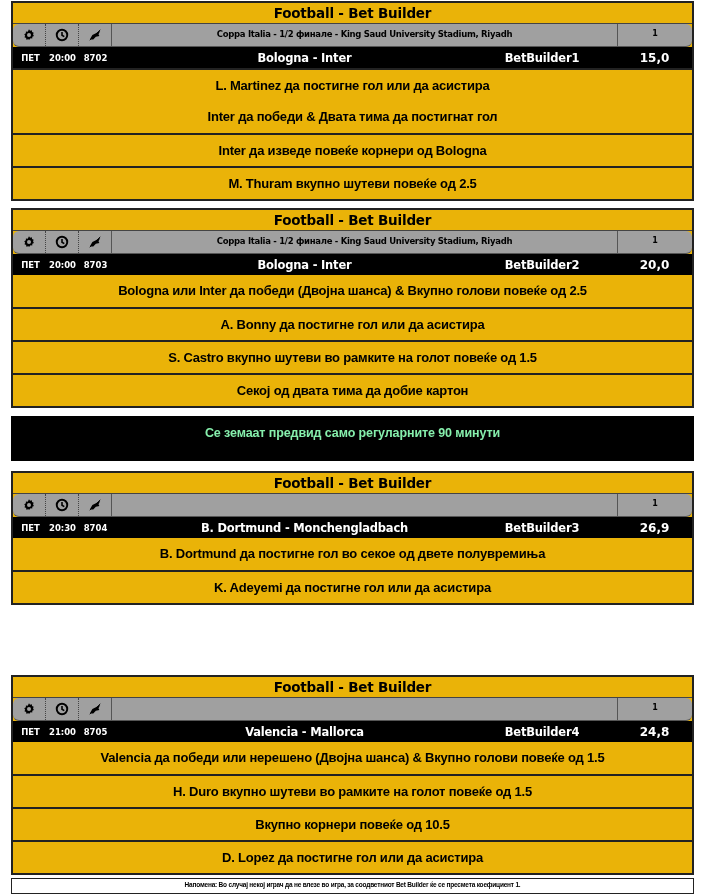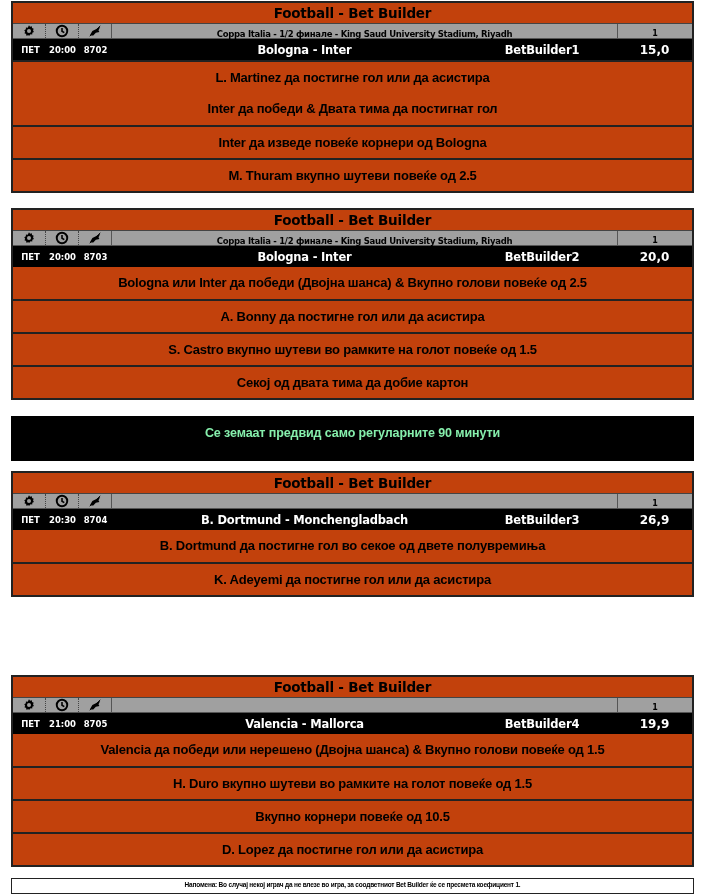--- a/index.html
+++ b/index.html
@@ -1,34 +1,34 @@
 <!DOCTYPE html>
 <html><head>
   <meta charset="utf-8">
   <style>
     * { box-sizing: border-box; margin: 0; padding: 0; }
     html, body { width: 708px; height: 894px; background: #ffffff; overflow: hidden; }
     body { position: relative; font-family: "Liberation Sans", sans-serif; color: #000; }
 
     .block {
       position: absolute; left: 11px; width: 683px;
-      border: 2px solid #222; background: #c2410c;
+      border: 2px solid #222; background: #eab308;
     }
     .b1 { top: 1px; }
     .b2 { top: 208px; }
     .b3 { top: 471px; }
     .b4 { top: 675px; }
 
     .title-row {
       height: 21px; line-height: 20px; text-align: center;
       font-family: "DejaVu Sans", sans-serif; font-weight: bold; font-size: 13.5px;
       border-bottom: 1px solid #444; letter-spacing: -0.2px;
     }
     .info-row {
-      height: 15px; display: flex; background: #a0a0a0; border-bottom: 1px solid #555;
+      height: 23px; display: flex; background: #a0a0a0; border-bottom: 1px solid #555; border-radius: 6px;
     }
     .icon-cell {
       width: 33px; display: flex; align-items: center; justify-content: center;
       border-right: 1px dotted #444;
     }
     .icon-cell.last { border-right: 1px solid #555; width: 33px; }
     .icon-cell svg { width: 14px; height: 14px; display: block; }
     .venue {
       flex: 1; text-align: center; font-family: "DejaVu Sans", sans-serif; font-weight: bold;
       font-size: 8.5px; line-height: 20px; letter-spacing: -0.3px;
@@ -212,21 +212,21 @@
     </div>
     <div class="venue"></div>
     <div class="code-1">1</div>
   </div>
   <div class="match-row">
     <div class="m-day">ПЕТ</div>
     <div class="m-time">21:00</div>
     <div class="m-id">8705</div>
     <div class="m-teams">Valencia - Mallorca</div>
     <div class="m-bb">BetBuilder4</div>
-    <div class="m-odd">19,9</div>
+    <div class="m-odd">24,8</div>
   </div>
   <div class="sel-row first">Valencia да победи или нерешено (Двојна шанса) &amp; Вкупно голови повеќе од 1.5</div>
   <div class="sel-row">H. Duro вкупно шутеви во рамките на голот повеќе од 1.5</div>
   <div class="sel-row">Вкупно корнери повеќе од 10.5</div>
   <div class="sel-row">D. Lopez да постигне гол или да асистира</div>
 </div>
 
 <div class="footer-note">Напомена: Во случај некој играч да не влезе во игра, за соодветниот Bet Builder ќе се пресмета коефициент 1.</div>
 
 </body></html>

